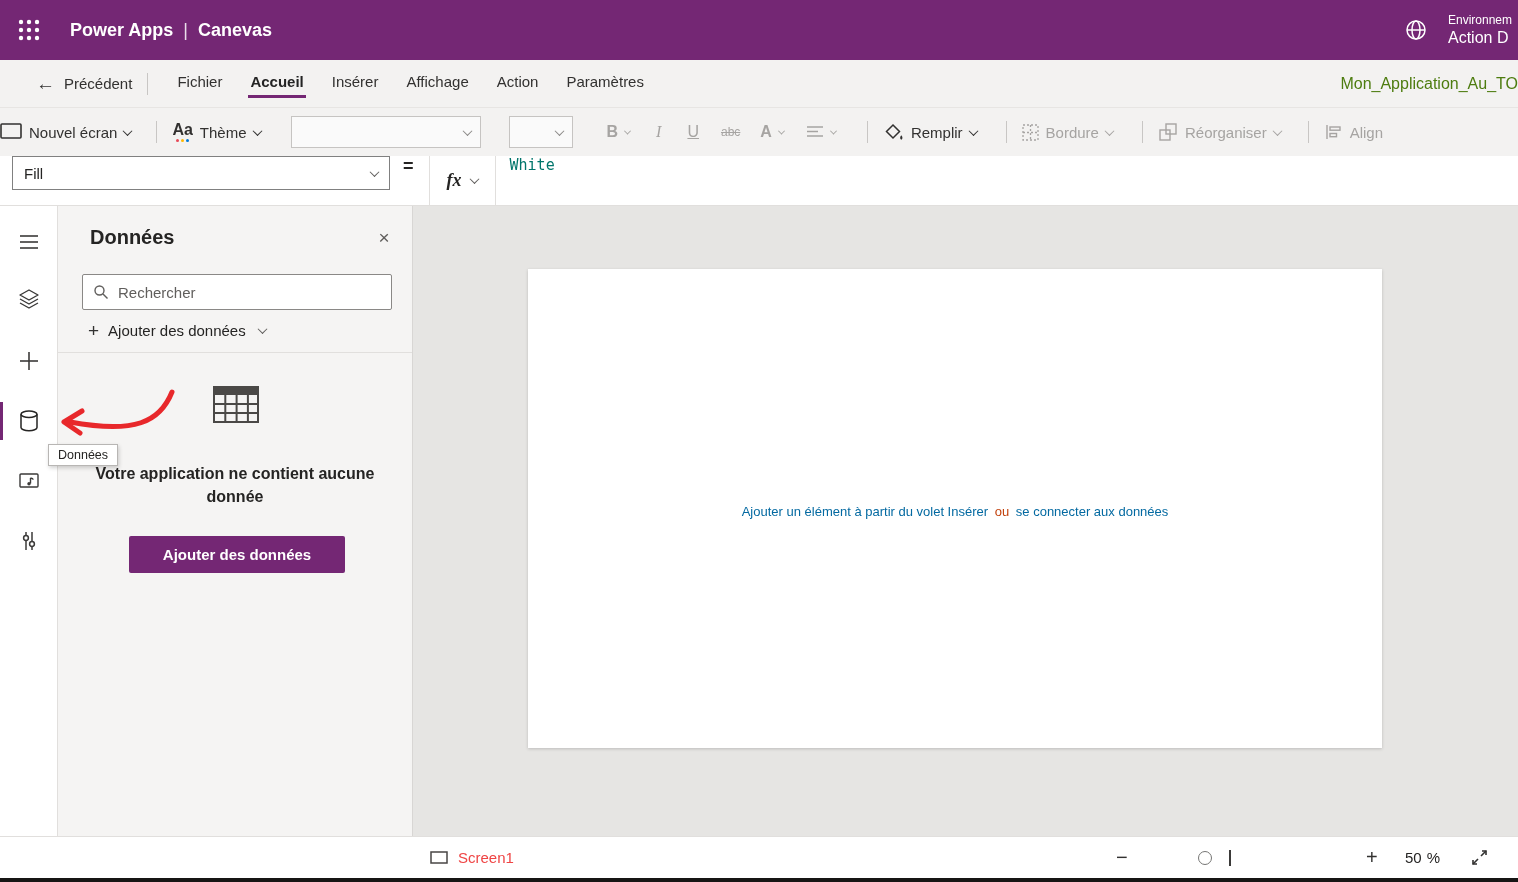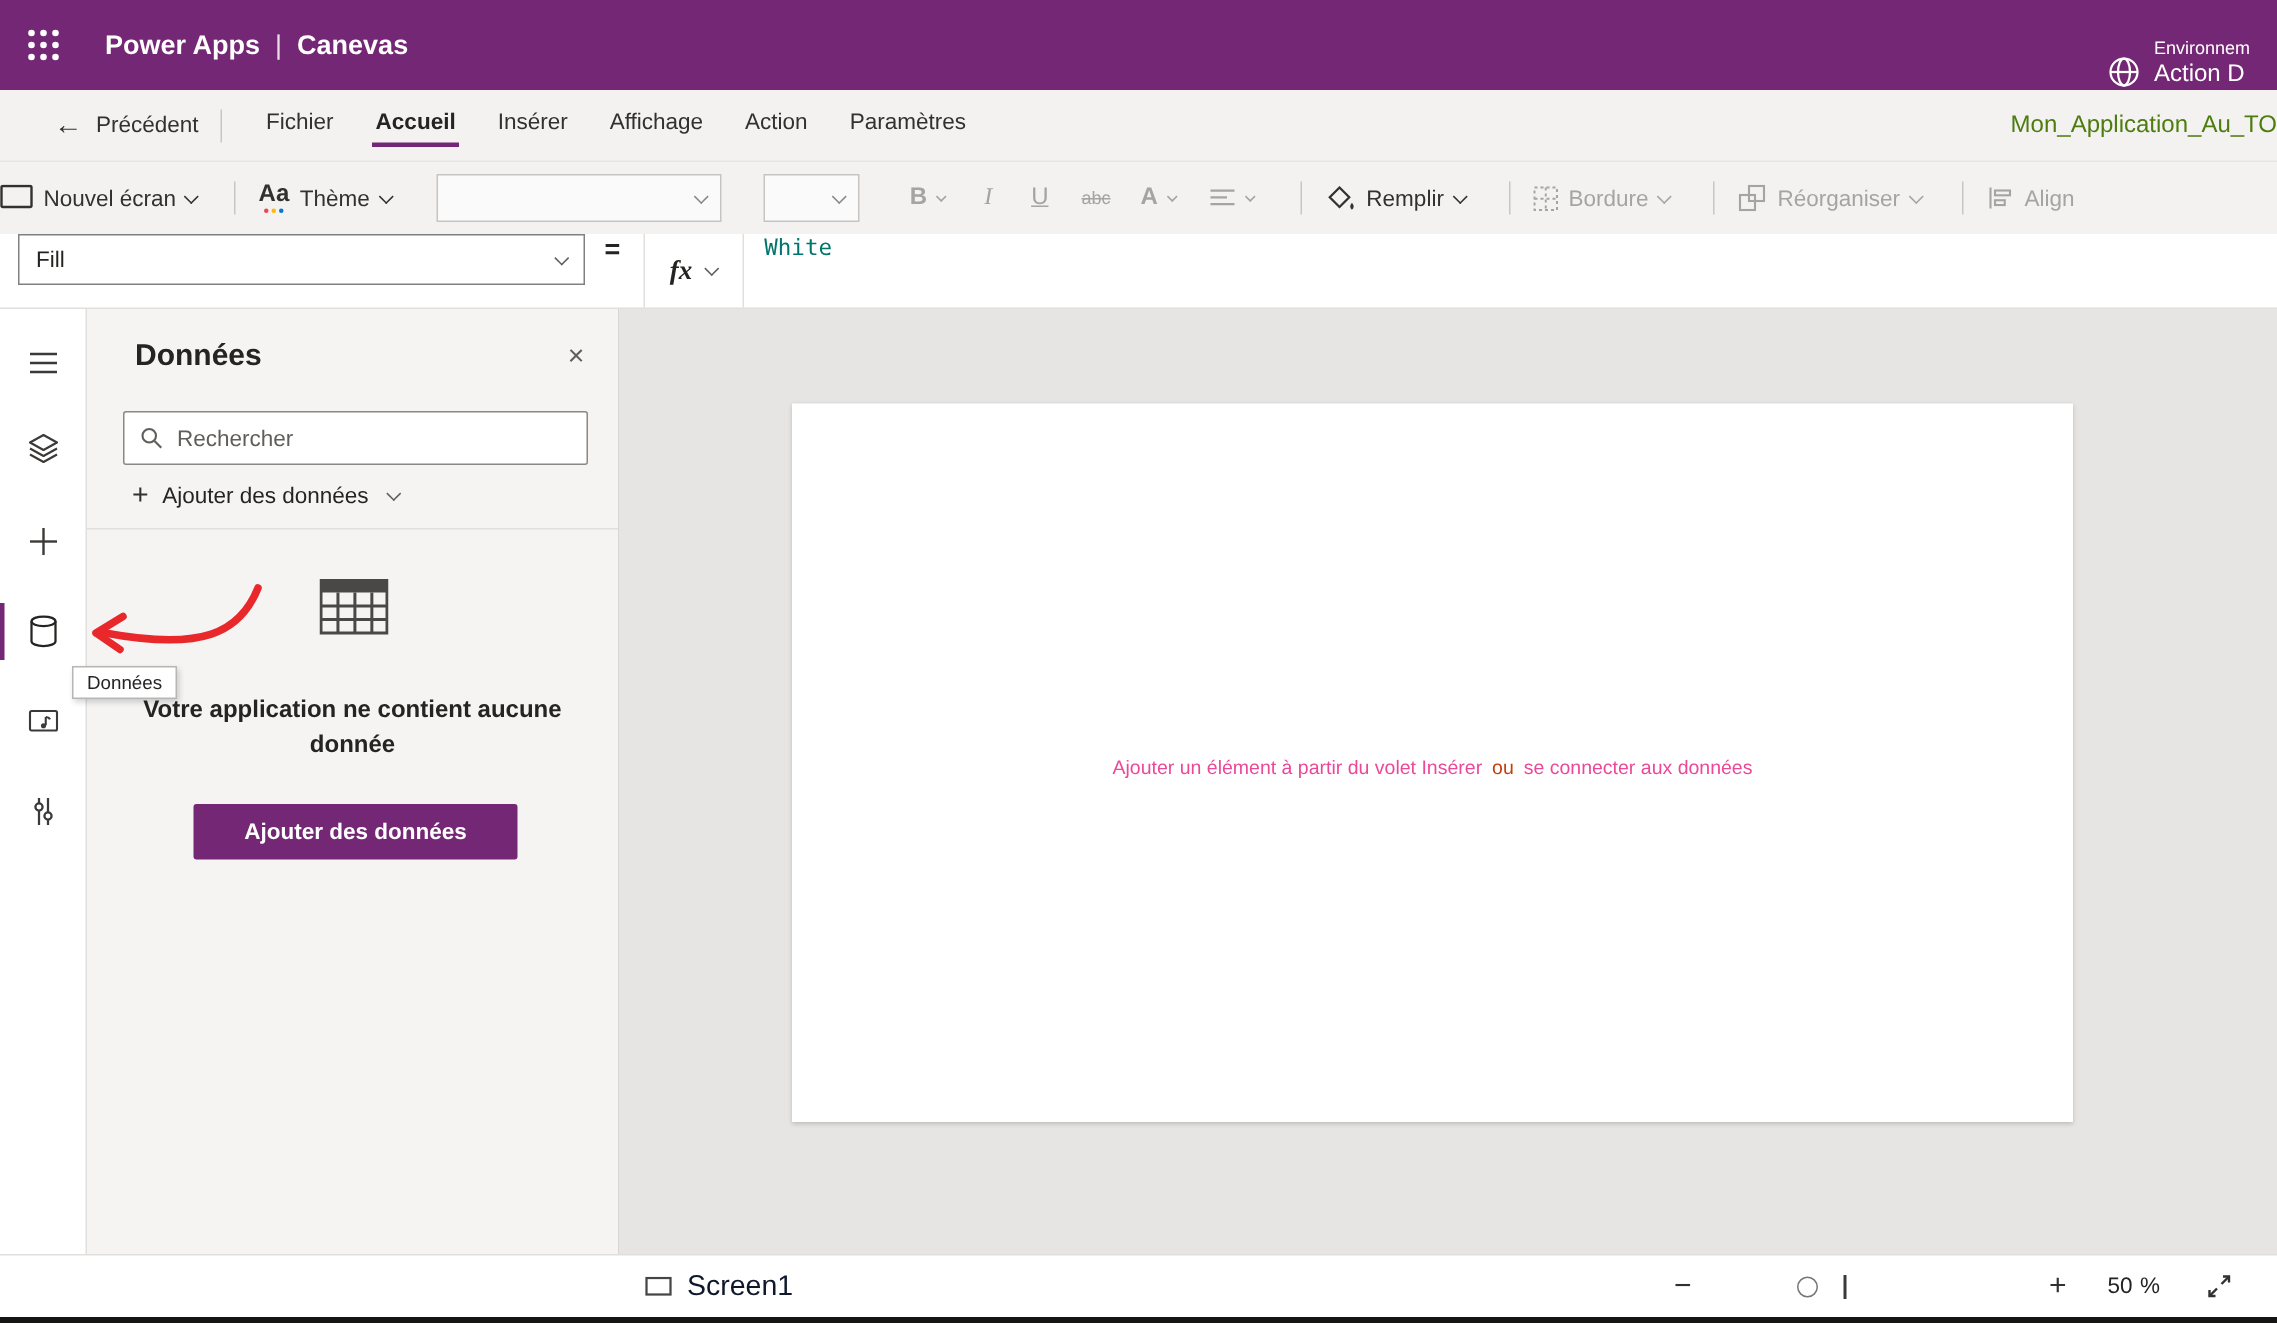--- a/index.html
+++ b/index.html
@@ -7,21 +7,21 @@
   body { font-family: "Liberation Sans", sans-serif; color:#323130; }
   .app { position:relative; width:1518px; height:882px; overflow:hidden; background:#fff; }
 
   
   .topbar { position:absolute; top:0; left:0; width:100%; height:60px; background:#742774; display:flex; align-items:center; color:#fff; }
   .waffle { width:58px; height:60px; display:flex; align-items:center; justify-content:center; cursor:pointer; }
   .title { display:flex; align-items:baseline; gap:10px; font-size:18px; margin-left:12px; }
   .title .prod { font-weight:700; }
   .title .sep  { font-weight:300; opacity:.85; }
   .title .doc  { font-weight:700; }
-  .env { position:absolute; left:1404px; top:0; height:60px; display:flex; align-items:flex-end; gap:8px; width:114px; overflow:hidden; cursor:pointer; }
+  .env { position:absolute; left:1404px; top:0; height:60px; display:flex; align-items:center; gap:20px; width:114px; overflow:hidden; cursor:pointer; }
   .env-text { display:flex; flex-direction:column; line-height:1.25; white-space:nowrap; }
   .env-label { font-size:12px; }
   .env-name  { font-size:16px; }
 
   
   .menubar { position:absolute; top:60px; left:0; width:100%; height:48px; background:#f3f2f1; border-bottom:1px solid #e7e5e3; display:flex; align-items:center; padding-left:36px; font-size:15px; }
   .back { display:flex; align-items:center; gap:9px; cursor:pointer; }
   .back-arrow { font-size:19px; line-height:1; }
   .vdiv { width:1px; height:22px; background:#c8c6c4; margin:0 15px; }
   .tab { margin:0 12px; padding:4px 2px 5px; border-bottom:3px solid transparent; cursor:pointer; white-space:nowrap; }
@@ -69,26 +69,26 @@
   .add-row { position:absolute; left:30px; top:115px; display:flex; align-items:center; gap:9px; font-size:15px; color:#252423; cursor:pointer; }
   .add-plus { font-size:19px; line-height:1; color:#323130; }
   .panel-divider { position:absolute; left:0; top:146px; width:100%; height:1px; background:#e1dfdd; }
   .table-icon { position:absolute; left:155px; top:180px; }
   .empty-msg { position:absolute; left:27px; top:256px; width:300px; text-align:center; font-size:16px; font-weight:600; color:#252423; line-height:1.45; }
   .add-btn { position:absolute; left:71px; top:330px; width:216px; height:37px; background:#742774; color:#fff; border:none; border-radius:2px; font-size:15px; font-weight:600; font-family:"Liberation Sans", sans-serif; cursor:pointer; }
 
   .canvas { flex:1; background:#e6e5e3; position:relative; }
   .artboard { position:absolute; left:115px; top:63px; width:854px; height:479px; background:#fff; box-shadow:0 1px 3px rgba(0,0,0,.18); }
   .hint { position:absolute; left:0; top:235px; width:100%; text-align:center; font-size:13px; }
-  .hint a { color:#ec4899; text-decoration:none; cursor:pointer; }
+  .hint a { color:#0369a1; text-decoration:none; cursor:pointer; }
   .hint .conn { color:#c2410c; margin:0 3px; }
 
   
   .statusbar { position:absolute; top:836px; left:0; width:100%; height:42px; background:#fff; border-top:1px solid #e1dfdd; }
-  .sb-screen { position:absolute; left:430px; top:0; height:100%; display:flex; align-items:center; gap:10px; font-size:19px; color:#0f172a; cursor:pointer; }
+  .sb-screen { position:absolute; left:430px; top:0; height:100%; display:flex; align-items:center; gap:10px; font-size:15px; color:#ef4444; cursor:pointer; }
   .zoom-out { position:absolute; left:1116px; top:0; height:100%; display:flex; align-items:center; font-size:20px; cursor:pointer; color:#323130; }
   .zoom-thumb { position:absolute; left:1198px; top:14px; width:14px; height:14px; border:1.5px solid #767674; border-radius:50%; background:#fff; cursor:pointer; }
   .zoom-tick { position:absolute; left:1229px; top:13px; width:2px; height:16px; background:#3b3a39; }
   .zoom-in { position:absolute; left:1366px; top:0; height:100%; display:flex; align-items:center; font-size:20px; cursor:pointer; color:#323130; }
   .zoom-text { position:absolute; left:1405px; top:0; height:100%; display:flex; align-items:center; gap:5px; font-size:15px; color:#252423; }
   .expand { position:absolute; left:1470px; top:0; height:100%; display:flex; align-items:center; cursor:pointer; }
 
   .bottomstrip { position:absolute; top:878px; left:0; width:100%; height:4px; background:#161514; }
 
   

